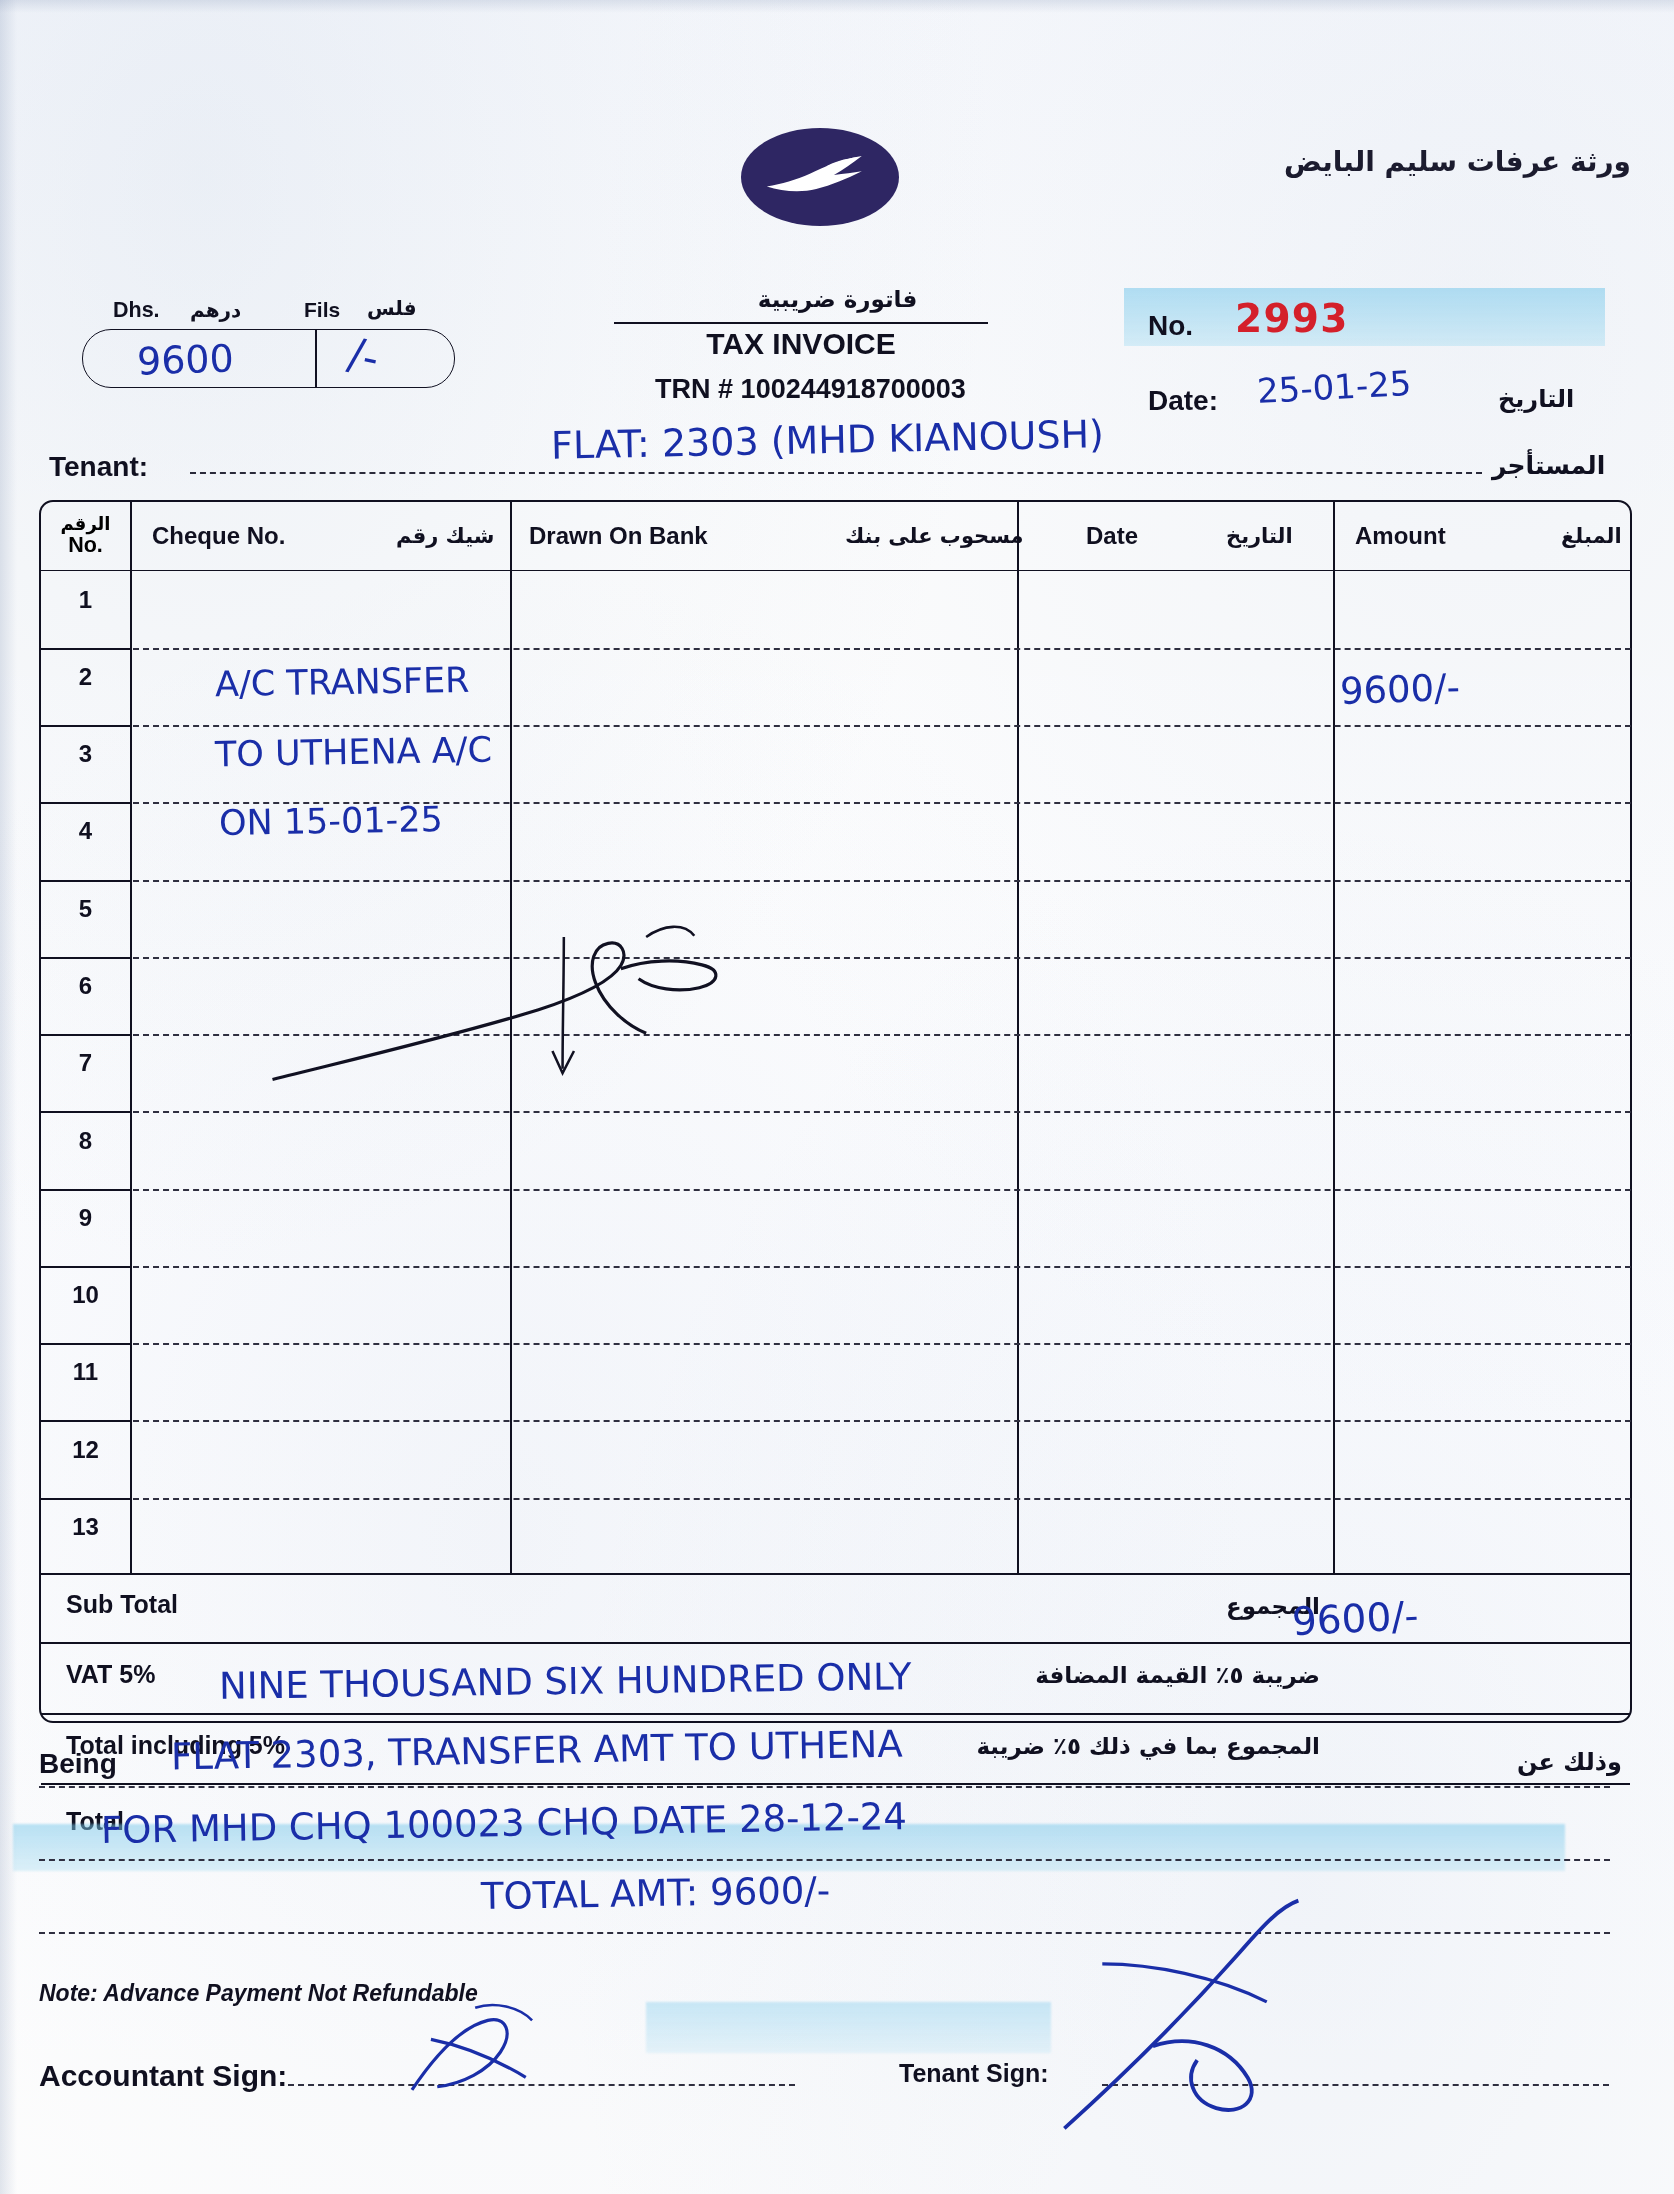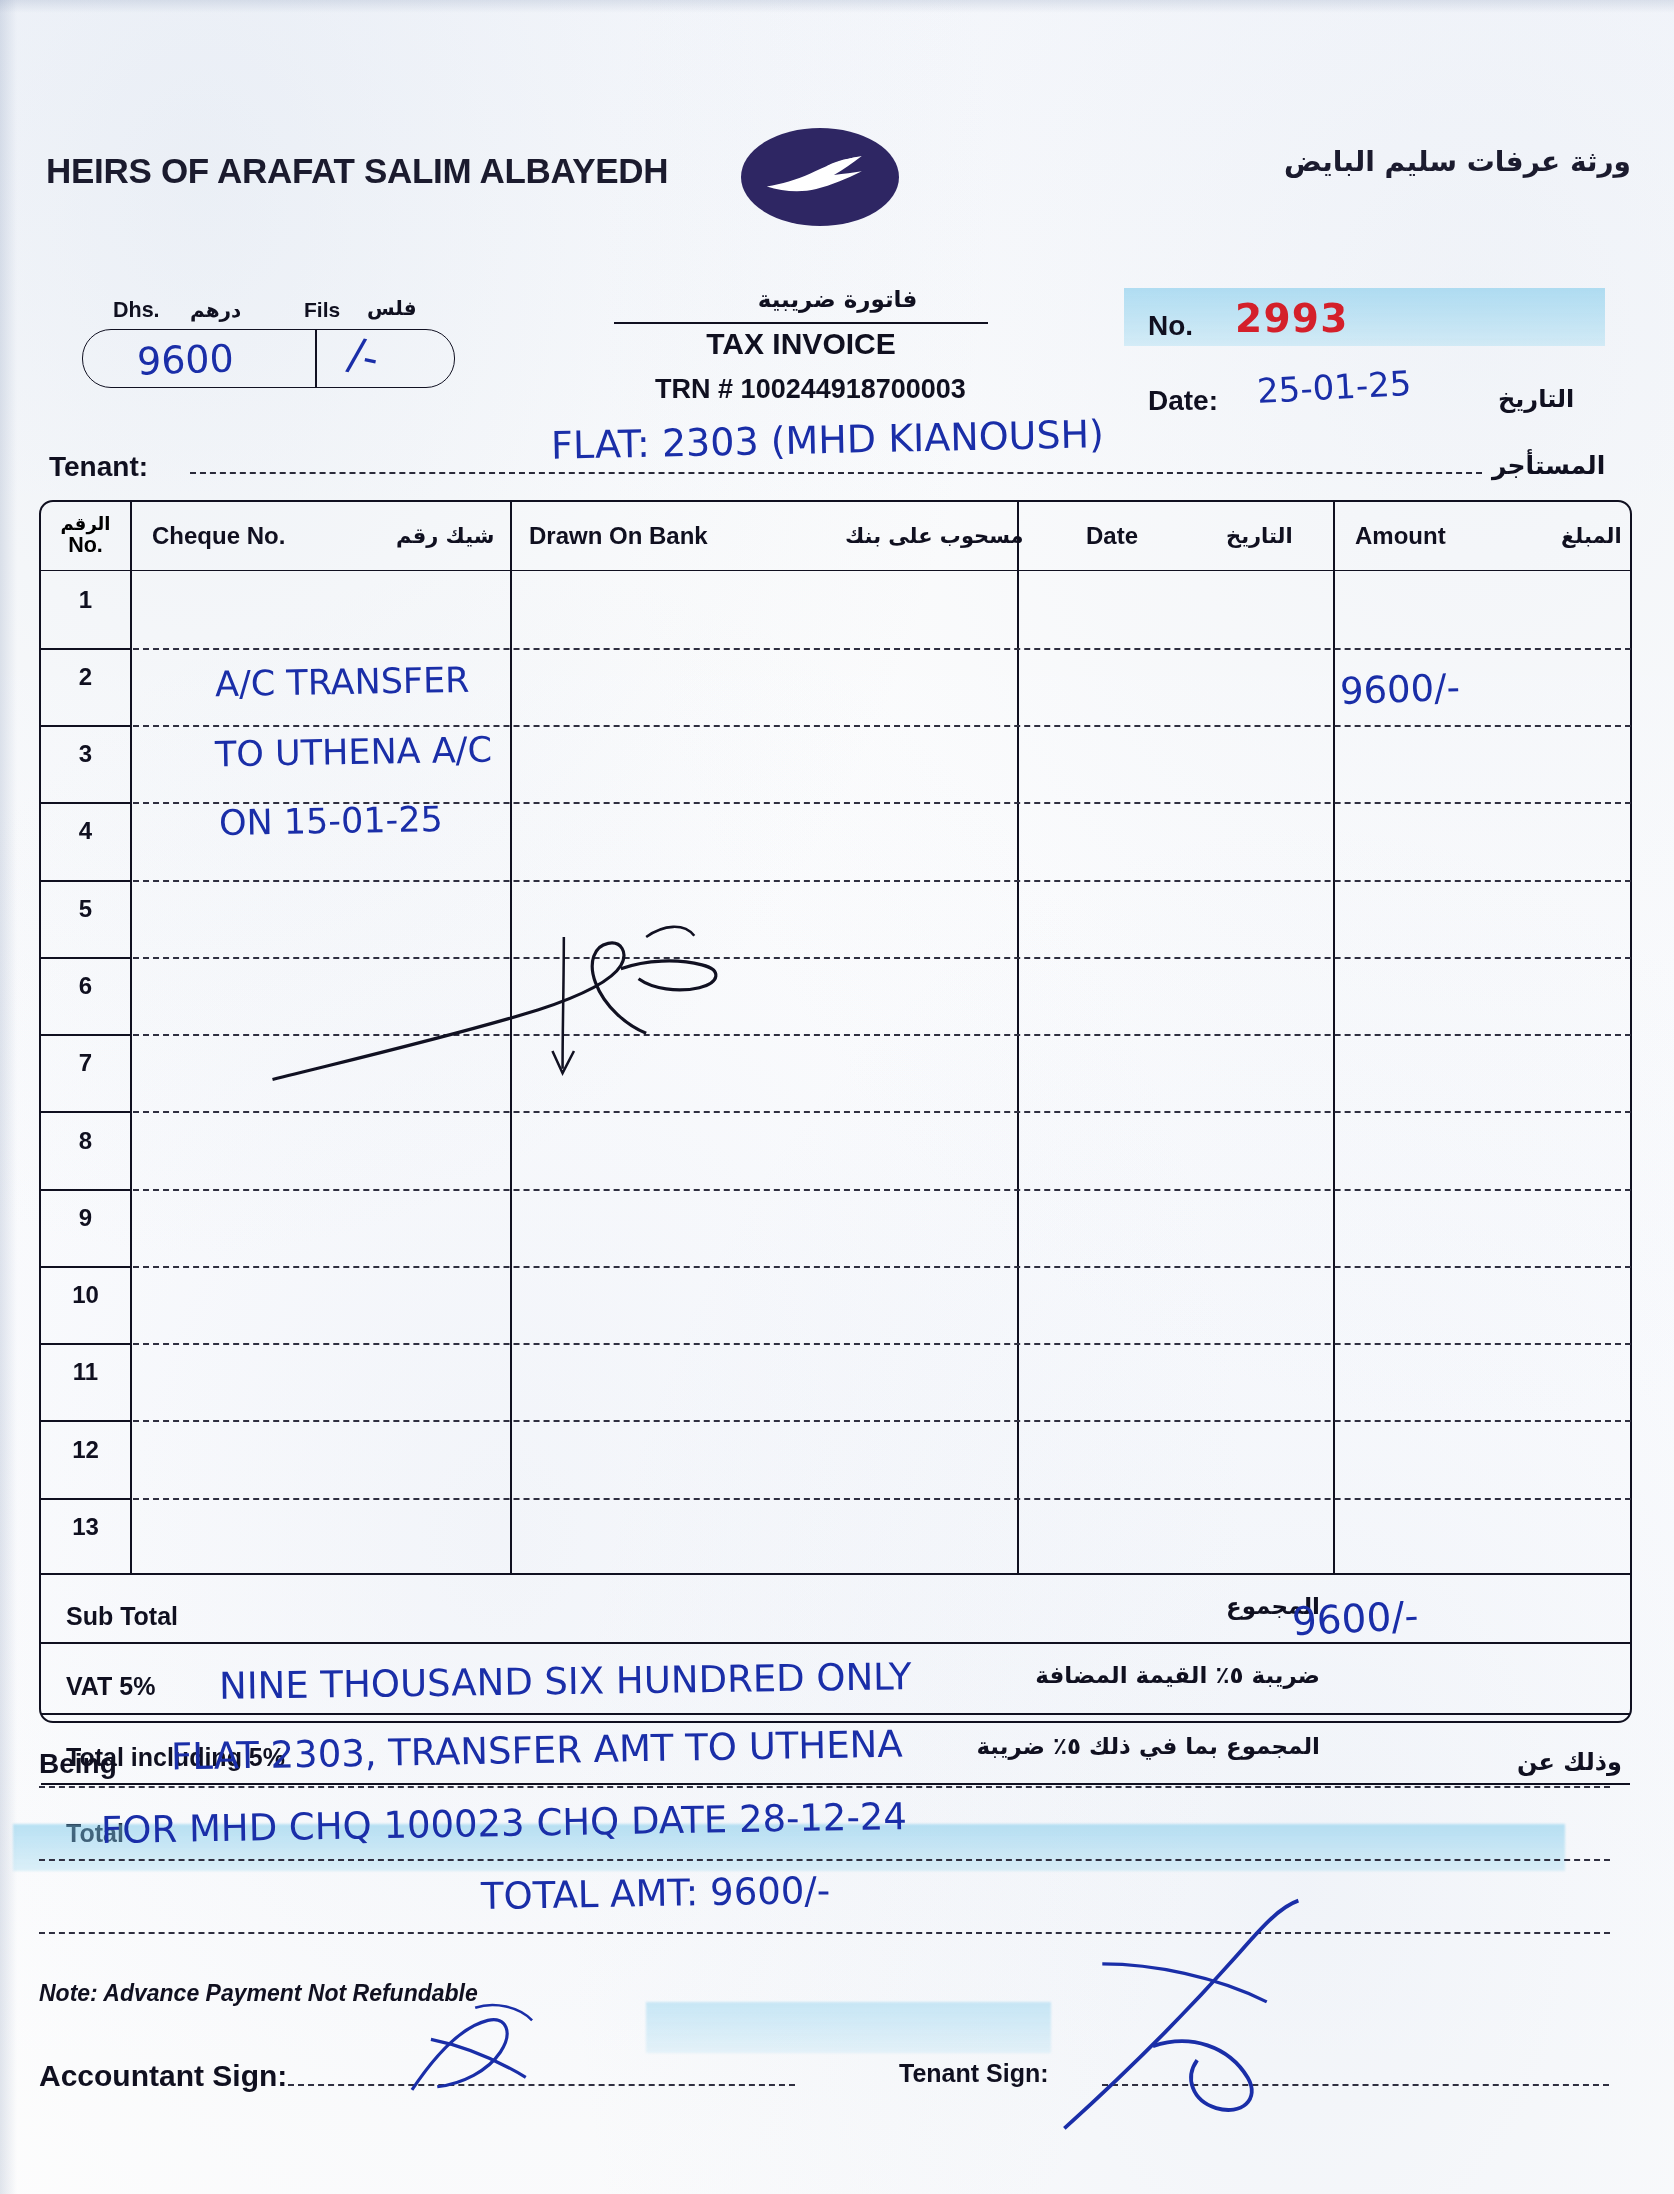--- a/index.html
+++ b/index.html
@@ -376,21 +376,20 @@
     left: 0; right: 0;
     height: 1.9px;
     background: #101020;
   }
   .tot-label {
     position: absolute;
     left: 25px;
     font-size: 25px;
     font-weight: bold;
     color: #101020;
-    margin-top: 12px;
   }
   .tot-label-ar {
     position: absolute;
     font-size: 23px;
     font-weight: bold;
     color: #101020;
     font-family: "DejaVu Sans", sans-serif;
     text-align: right;
   }
 
@@ -549,21 +548,20 @@
 </style>
 </head>
 <body>
 
 <div class="page">
   <div class="paper-noise"></div>
   <div class="scan-edge-left"></div>
   <div class="scan-edge-top"></div>
 
   <div class="header">
-    <div class="company-en">HEIRS OF ARAFAT SALIM ALBAYEDH</div>
     <div class="logo">
       <div class="logo-circle"></div>
       <svg class="logo-wing" viewBox="0 0 180 72">
         <path d="M6 54 C30 50 52 44 74 34 C96 24 120 12 156 6 C140 18 126 28 112 36 C128 34 142 32 156 30 C132 42 108 52 84 58 C60 64 30 62 6 54 Z" fill="#ffffff"></path>
         <path d="M100 22 C112 16 128 10 150 8 C136 14 120 22 108 28 Z" fill="#ffffff"></path>
       </svg>
     </div>
     <div class="company-ar">ورثة عرفات سليم البايض</div>
   </div>
 

